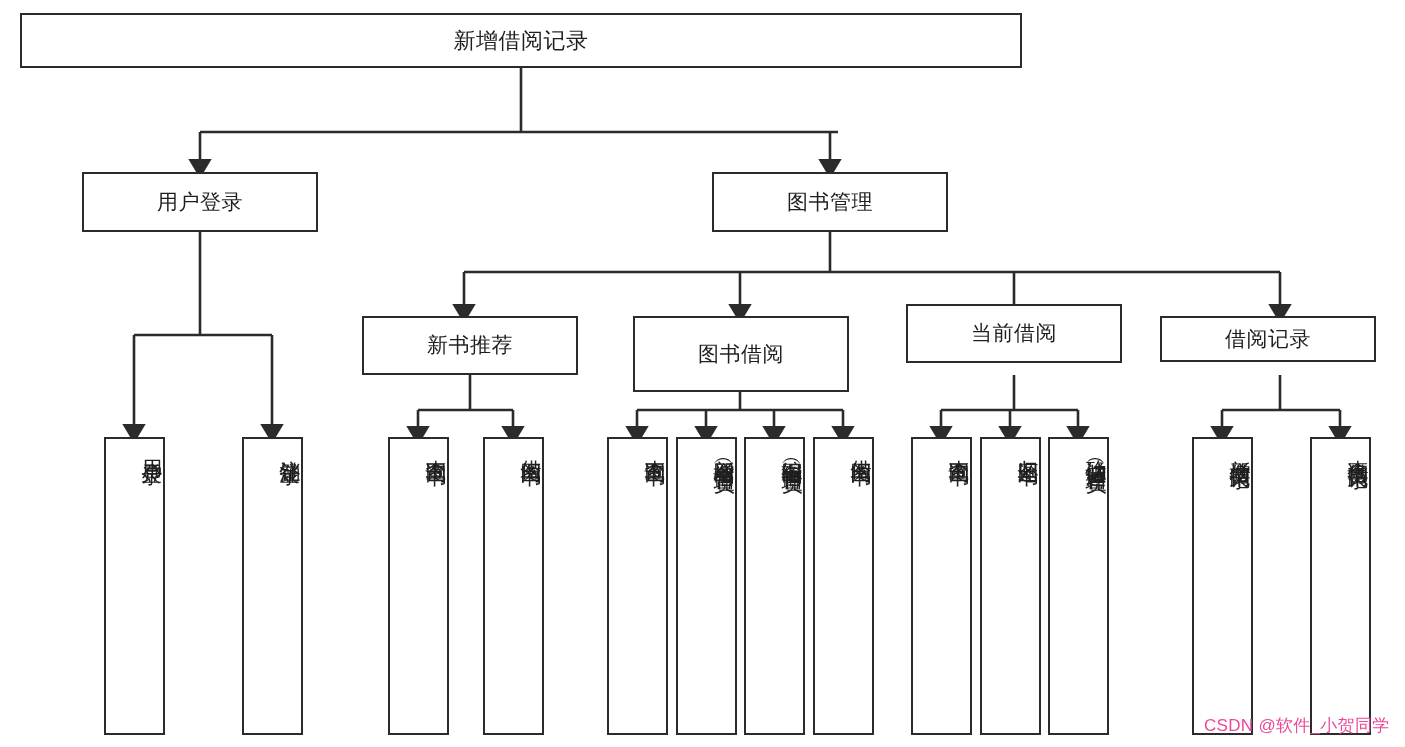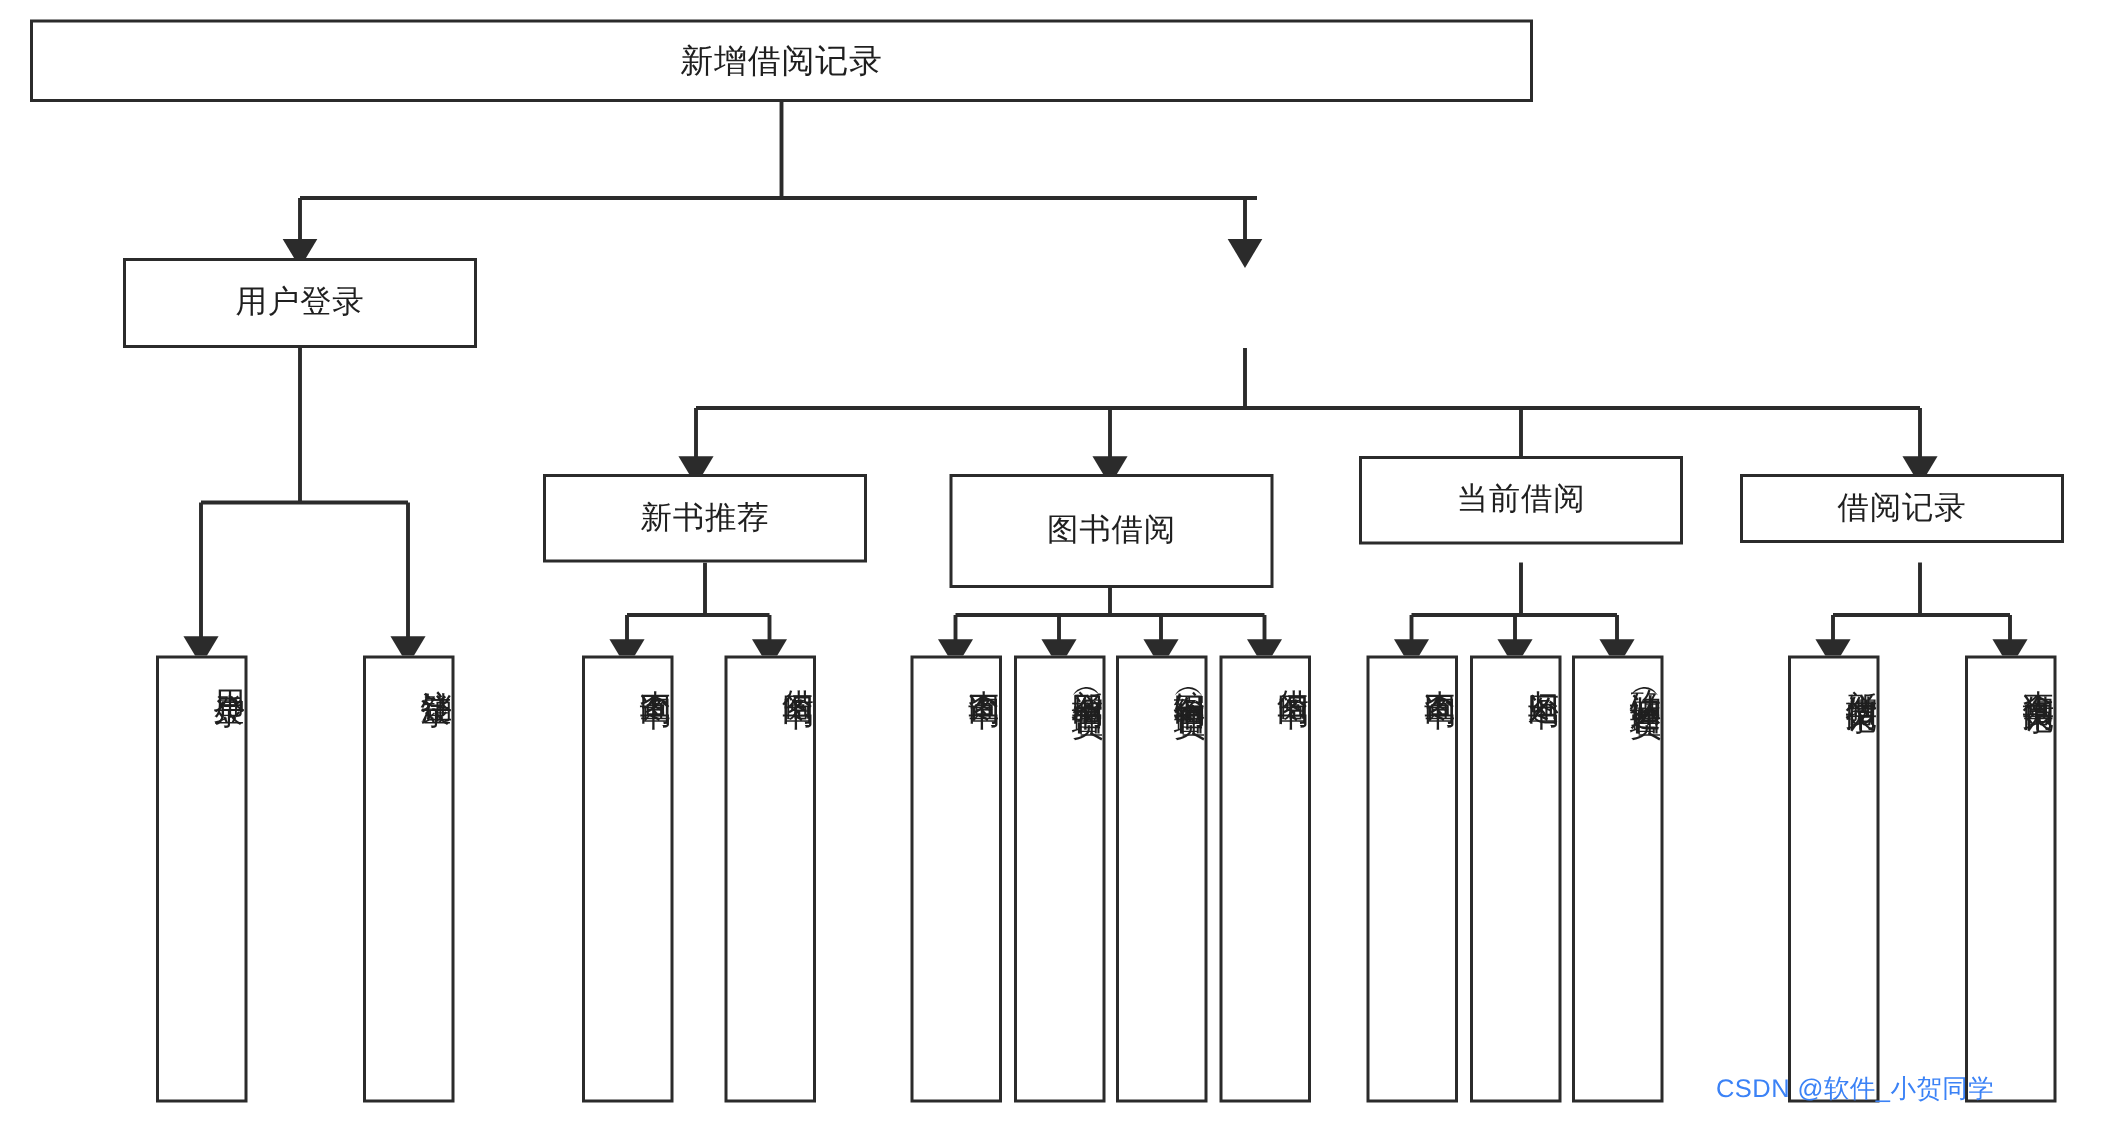--- a/index.html
+++ b/index.html
@@ -60,24 +60,24 @@
     text-orientation: upright;
     font-size: 21px;
     letter-spacing: 2px;
     line-height: 1;
     width: 100%;
     display: block;
     text-align: center;
   }
   .watermark {
     position: absolute;
-    left: 1144px;
+    left: 1204px;
     top: 714px;
     font-size: 17px;
-    color: #3b82f6;
+    color: #ec4899;
     white-space: nowrap;
     letter-spacing: 0.3px;
   }
 </style>
 </head>
 <body>
 
 <div id="diagram-root">
 
   <svg class="connectors" viewBox="0 0 1405 747" xmlns="http://www.w3.org/2000/svg">
@@ -131,20 +131,23 @@
     </g>
   </svg>
 
   <div class="node root horizontal" style="left:20px; top:13px; width:1002px; height:55px;">
     <span class="node-label">新增借阅记录</span>
   </div>
 
   <div class="node horizontal" style="left:82px; top:172px; width:236px; height:60px;">
     <span class="node-label">用户登录</span>
   </div>
+  <div class="node horizontal" style="left:712px; top:172px; width:236px; height:60px;">
+    <span class="node-label">图书管理</span>
+  </div>
 
   <div class="node horizontal" style="left:362px; top:316px; width:216px; height:59px;font-family:Liberation Serif, serif;">
     <span class="node-label">新书推荐</span>
   </div>
   <div class="node horizontal" style="left:633px; top:316px; width:216px; height:76px;">
     <span class="node-label">图书借阅</span>
   </div>
   <div class="node horizontal" style="left:906px; top:304px; width:216px; height:59px;">
     <span class="node-label">当前借阅</span>
   </div>

